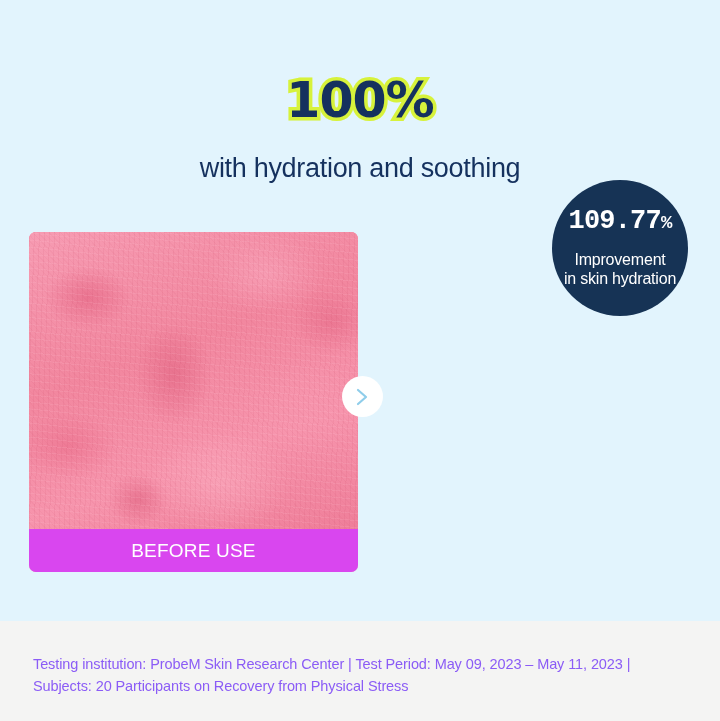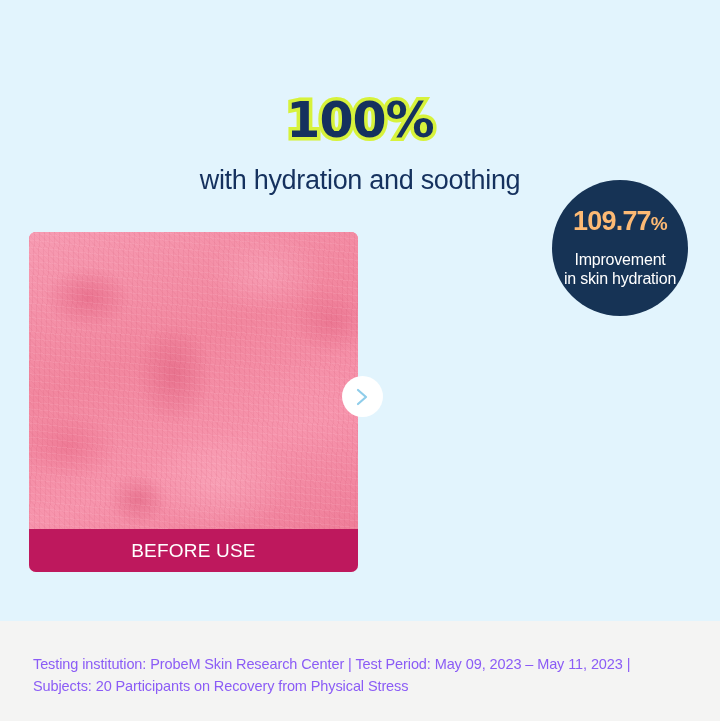--- a/index.html
+++ b/index.html
@@ -28,42 +28,41 @@
     width: 720px;
     text-align: center;
   }
 
   .headline {
     display: flex;
     align-items: baseline;
     justify-content: center;
     gap: 25px;
     line-height: 1;
-    margin-top: 20px;
   }
 
   .headline-pct {
     font-size: 49px;
     font-weight: bold;
     color: #15315e;
     letter-spacing: -1px;
     -webkit-text-stroke: 7px #d7f23b;
     paint-order: stroke fill;
     font-family: "DejaVu Sans", sans-serif;
   }
 
   .headline-word {
     font-size: 39px;
     font-weight: bold;
     color: #15315e;
     letter-spacing: -0.5px;
   }
 
   .subhead {
-    margin-top: 20px;
+    margin-top: 28px;
     font-size: 27px;
     color: #15315e;
     letter-spacing: -0.3px;
   }
 
   
   .compare {
     position: absolute;
     top: 232px;
     left: 0;
@@ -165,21 +164,21 @@
     width: 100%;
     height: 43px;
     display: flex;
     align-items: center;
     justify-content: center;
     color: #ffffff;
     letter-spacing: 0.2px;
   }
 
   .caption-before {
-    background: #be185d;
+    background: #d946ef;
     font-size: 19px;
     margin-top: 23px;
   }
 
   .caption-after {
     background: #6ebfe8;
     font-size: 21px;
     font-weight: bold;
   }
 
@@ -211,25 +210,26 @@
     background: #163355;
     z-index: 8;
     display: flex;
     flex-direction: column;
     align-items: center;
     justify-content: center;
     text-align: center;
   }
 
   .badge-value {
-    color: #fdba74;
+    color: #ffffff;
     font-size: 27px;
     font-weight: bold;
     letter-spacing: -0.8px;
     line-height: 1;
+    font-family: Liberation Mono, monospace;
   }
 
   .badge-value .pct {
     font-size: 19px;
     font-weight: bold;
   }
 
   .badge-line {
     color: #ffffff;
     font-size: 16px;

